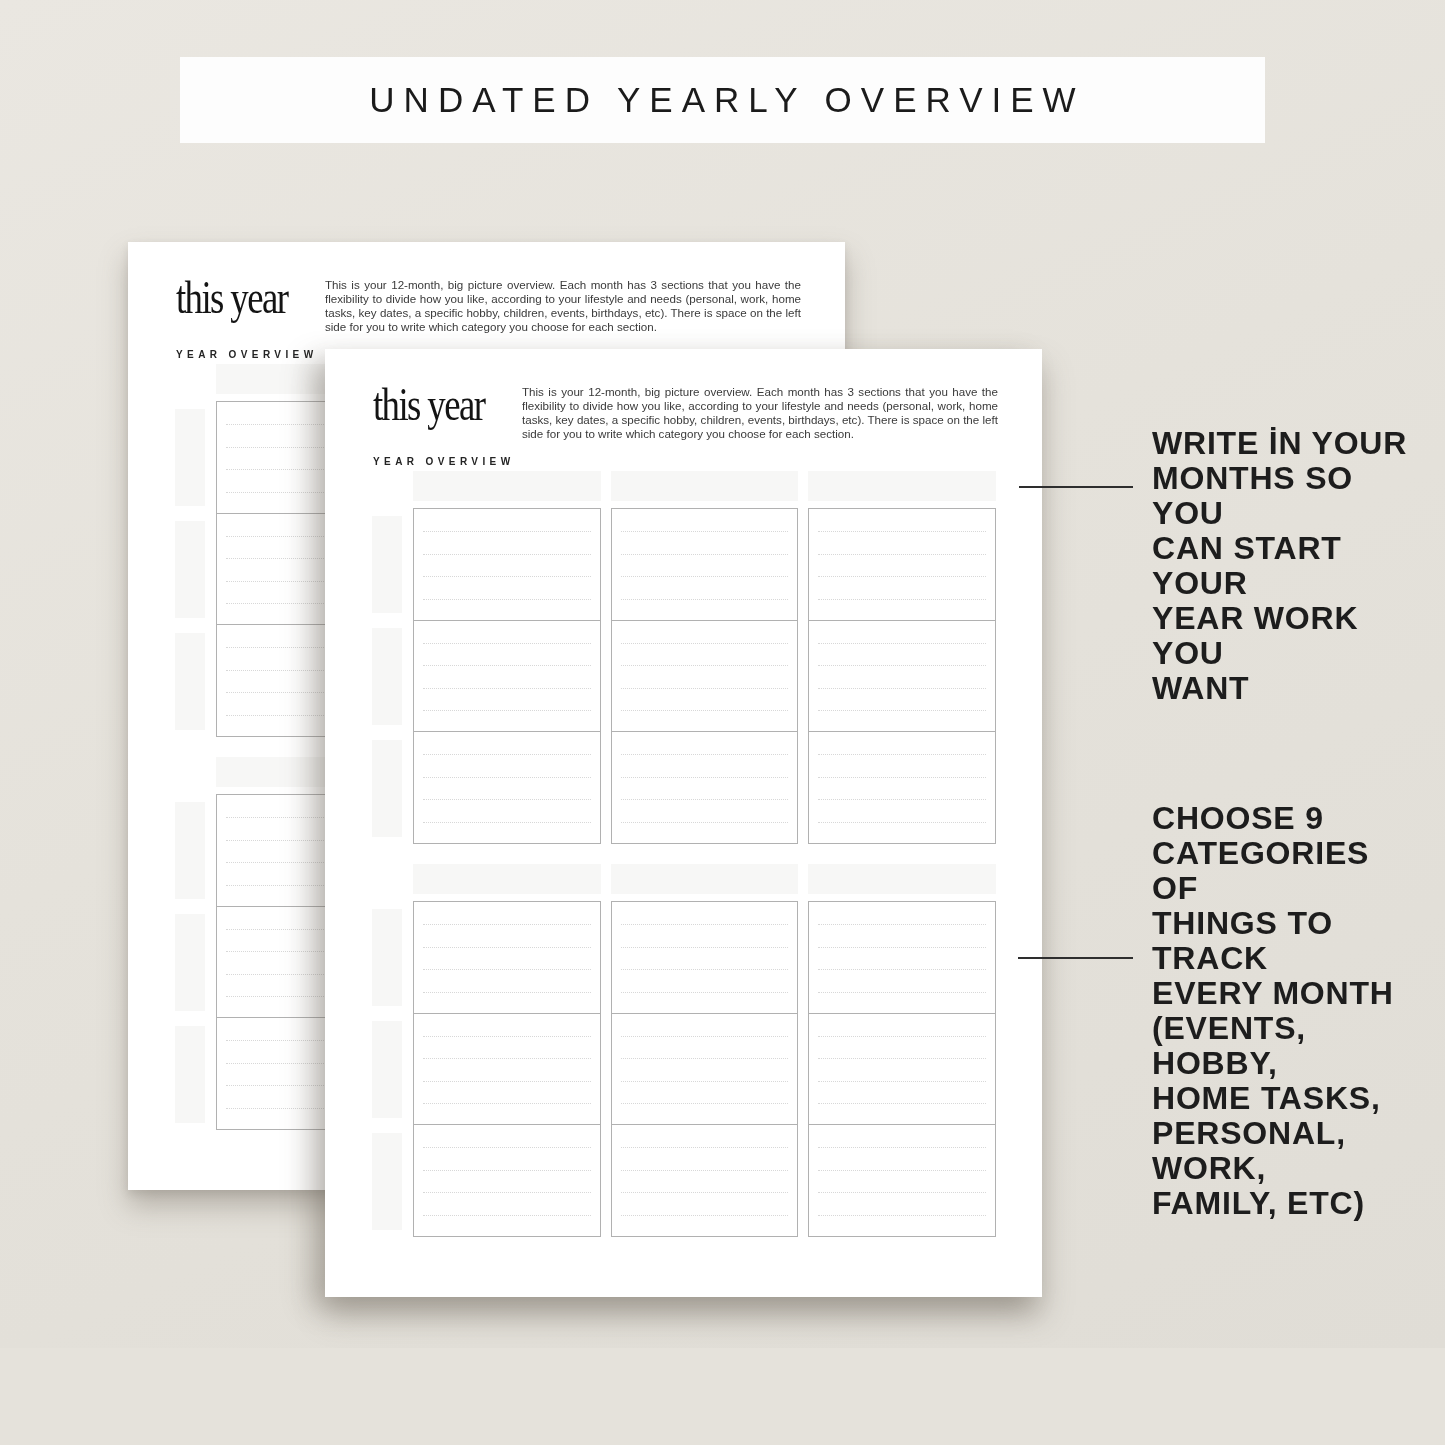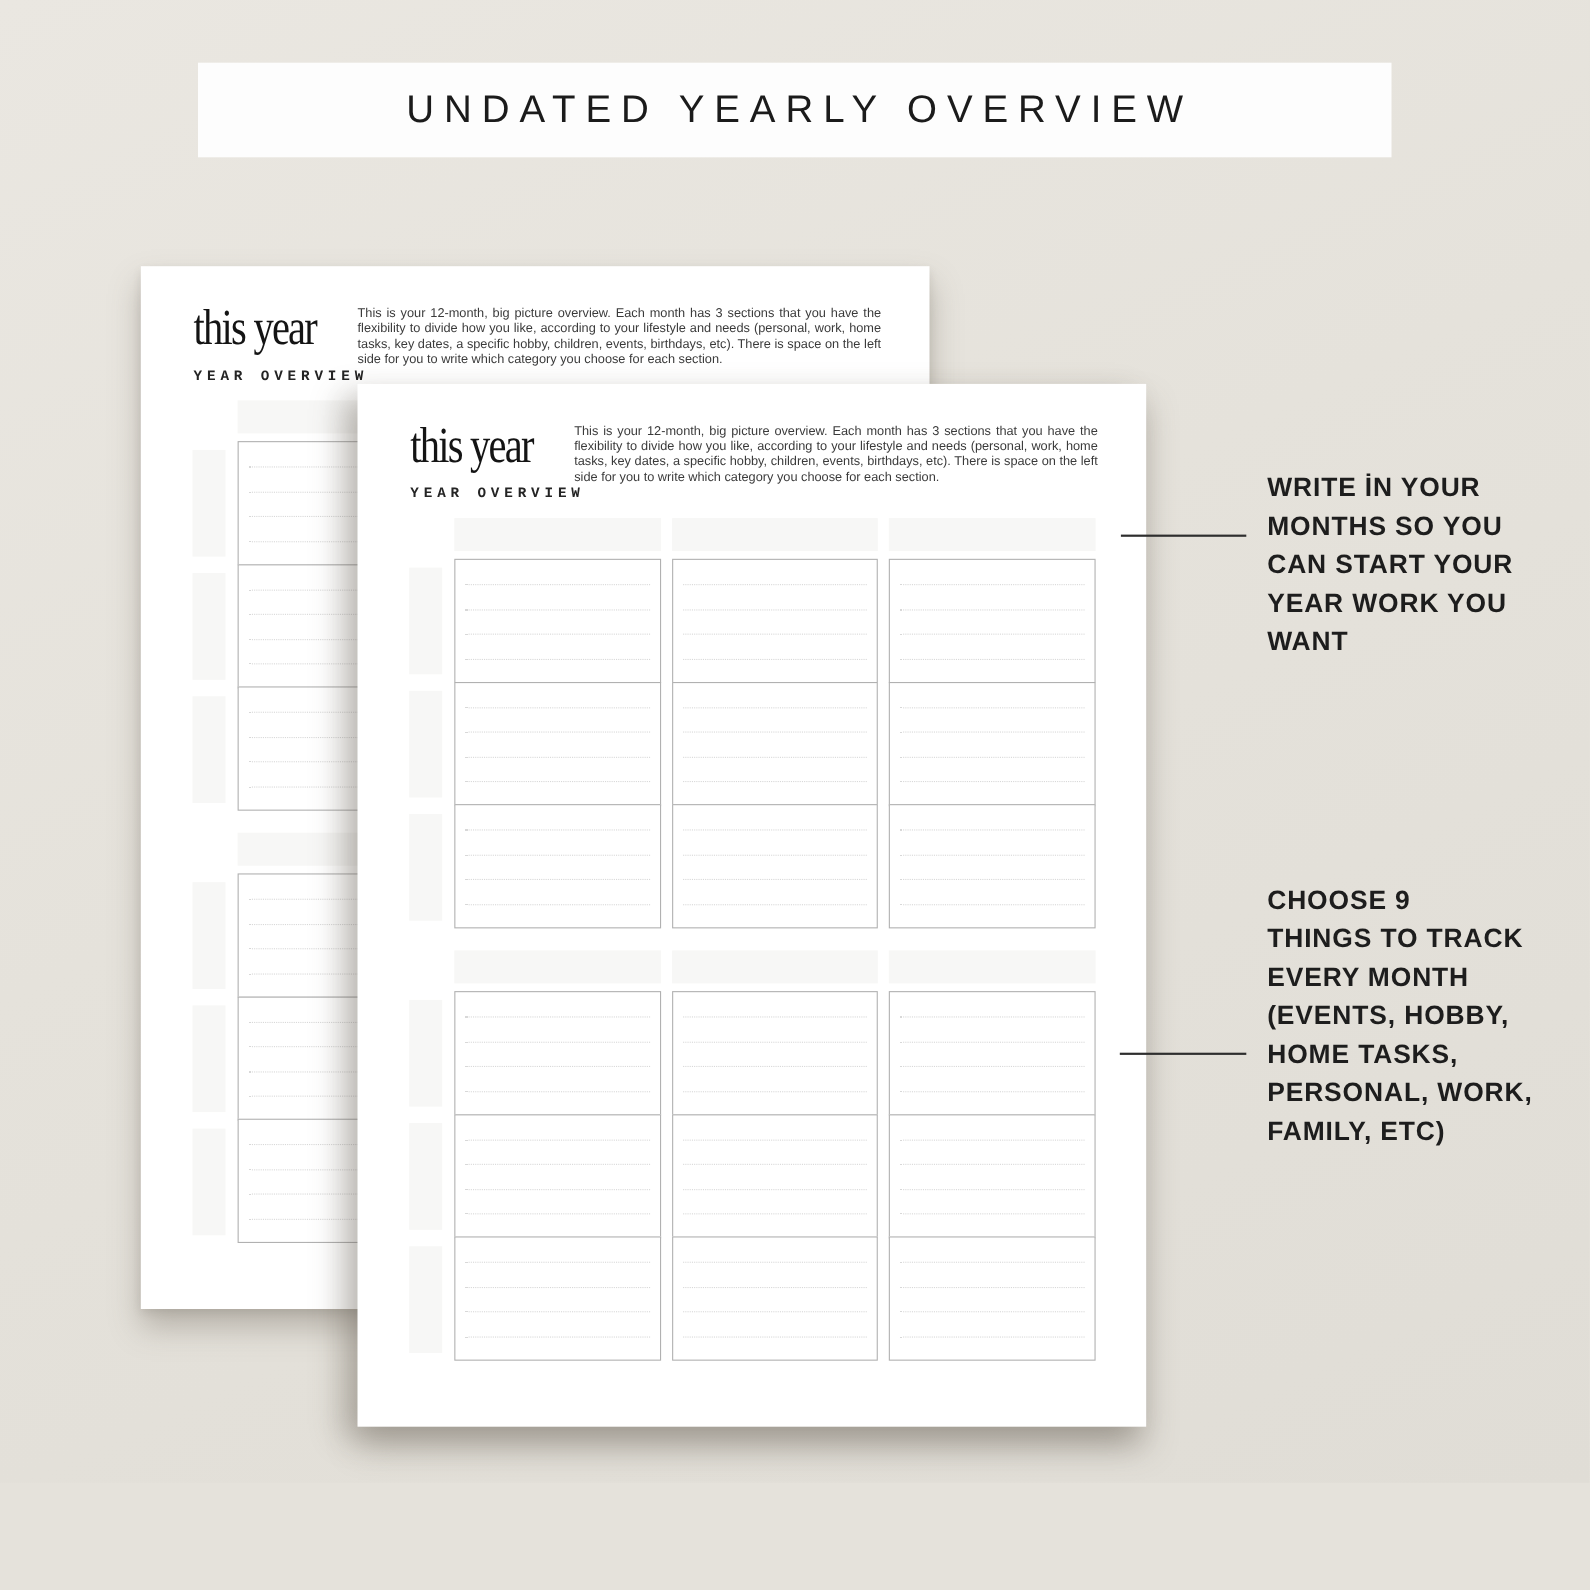--- a/index.html
+++ b/index.html
@@ -38,22 +38,22 @@
     box-shadow:-16px 10px 26px rgba(96,90,78,.28),0 18px 28px rgba(96,90,78,.35);
   }
 
   .brand{position:absolute;left:48px;top:33px;width:150px;}
   .logo{
     font-family:"Liberation Serif","DejaVu Serif",serif;
     font-size:46px;line-height:1;font-weight:500;letter-spacing:-2px;
     color:#141414;transform:scaleX(.8);transform-origin:left top;white-space:nowrap;
   }
   .subtitle{
-    margin-top:13px;font-size:13px;font-weight:600;letter-spacing:4.4px;
-    color:#242424;white-space:nowrap;font-family:Liberation Mono, monospace;
+    margin-top:28px;font-size:10px;font-weight:600;letter-spacing:4.4px;
+    color:#242424;white-space:nowrap;
   }
   .desc{
     position:absolute;left:197px;top:36px;width:476px;margin:0;
     font-size:11.6px;line-height:13.9px;font-weight:500;color:#3a3a3a;
     text-align:justify;
   }
 
   
   .grid{position:absolute;left:47px;top:122px;width:624px;}
   .block + .block{margin-top:20px;}
@@ -72,21 +72,21 @@
   .sec:first-child{margin-top:0;}
   .rule{border-top:1.5px dotted var(--rule,#d8d8d8);margin-top:21.5px;}
   .rule:first-child{margin-top:22px;}
 
   
   .cline{position:absolute;height:2px;background:var(--cl,#2e2e2e);z-index:3;}
   .cline-1{left:1019px;top:486px;width:114px;}
   .cline-2{left:1018px;top:957px;width:115px;}
   .callout{
     position:absolute;left:1152px;width:262px;z-index:3;
-    font-size:24px;line-height:35px;font-weight:600;letter-spacing:.8px;
+    font-size:32px;line-height:35px;font-weight:600;letter-spacing:.8px;
     color:#1d1d1d;
   }
   .callout-1{top:426px;}
   .callout-2{top:801px;}
 </style>
 </head>
 <body>
 
 <div class="canvas">
 
@@ -424,20 +424,21 @@
   <div class="callout callout-1">
     <div>WRITE İN YOUR</div>
     <div>MONTHS SO YOU</div>
     <div>CAN START YOUR</div>
     <div>YEAR WORK YOU</div>
     <div>WANT</div>
   </div>
 
   <div class="callout callout-2">
     <div>CHOOSE 9</div>
+    <div>CATEGORIES OF</div>
     <div>THINGS TO TRACK</div>
     <div>EVERY MONTH</div>
     <div>(EVENTS, HOBBY,</div>
     <div>HOME TASKS,</div>
     <div>PERSONAL, WORK,</div>
     <div>FAMILY, ETC)</div>
   </div>
 
 </div>
 

